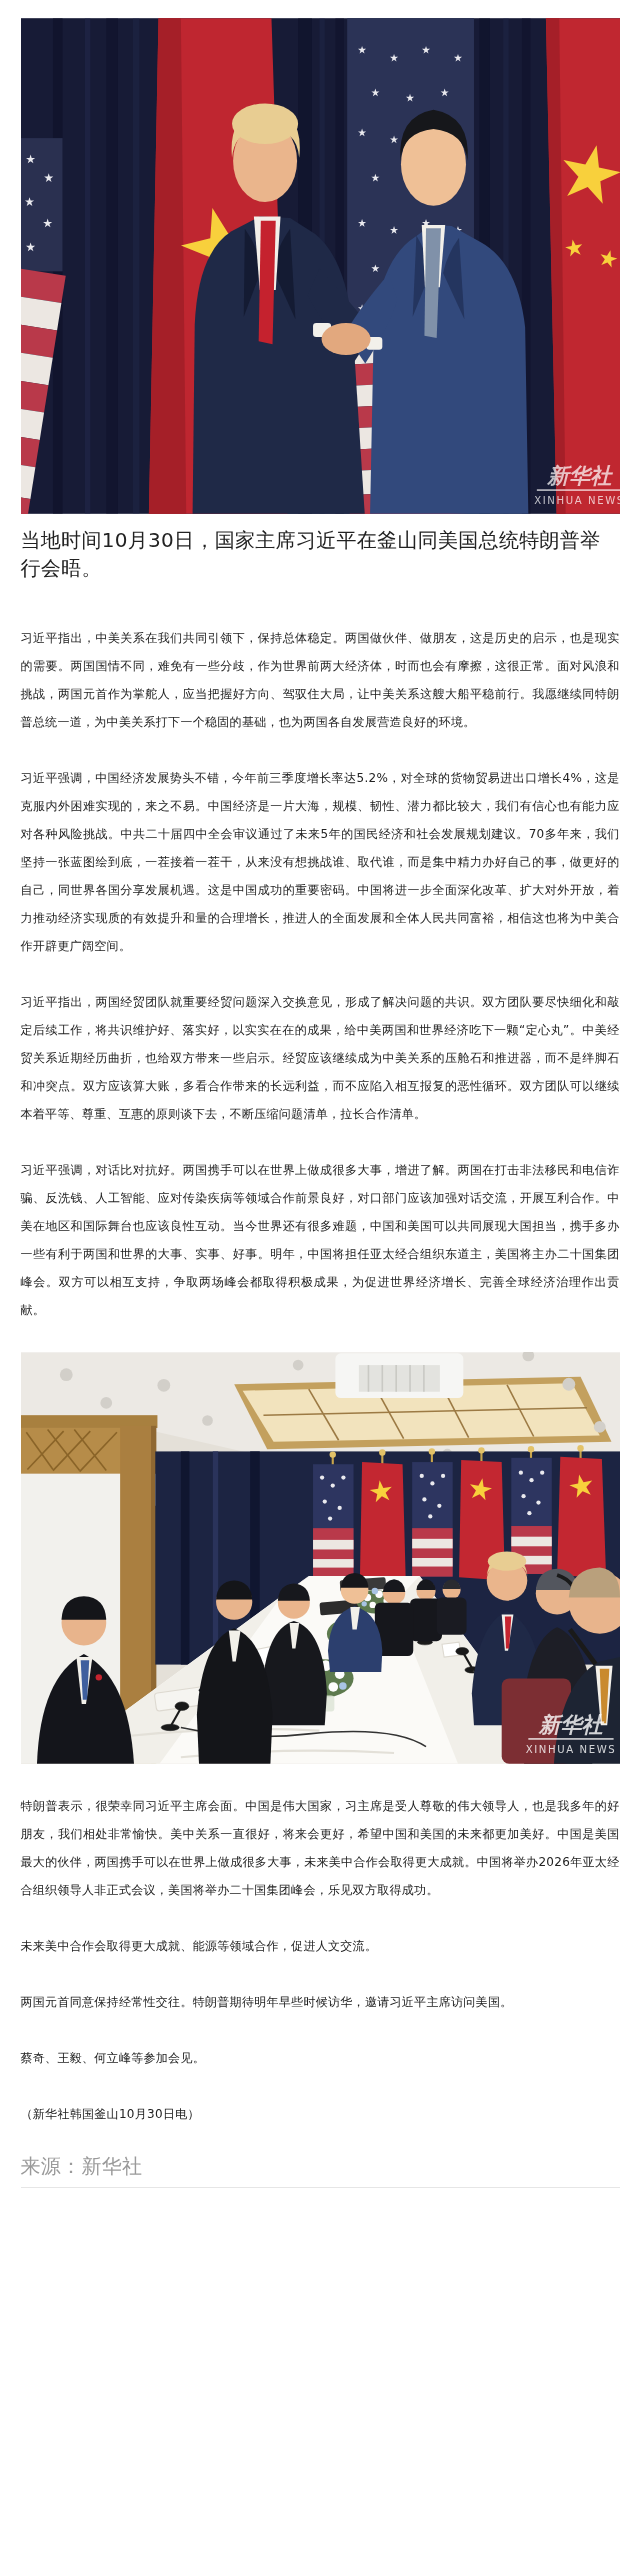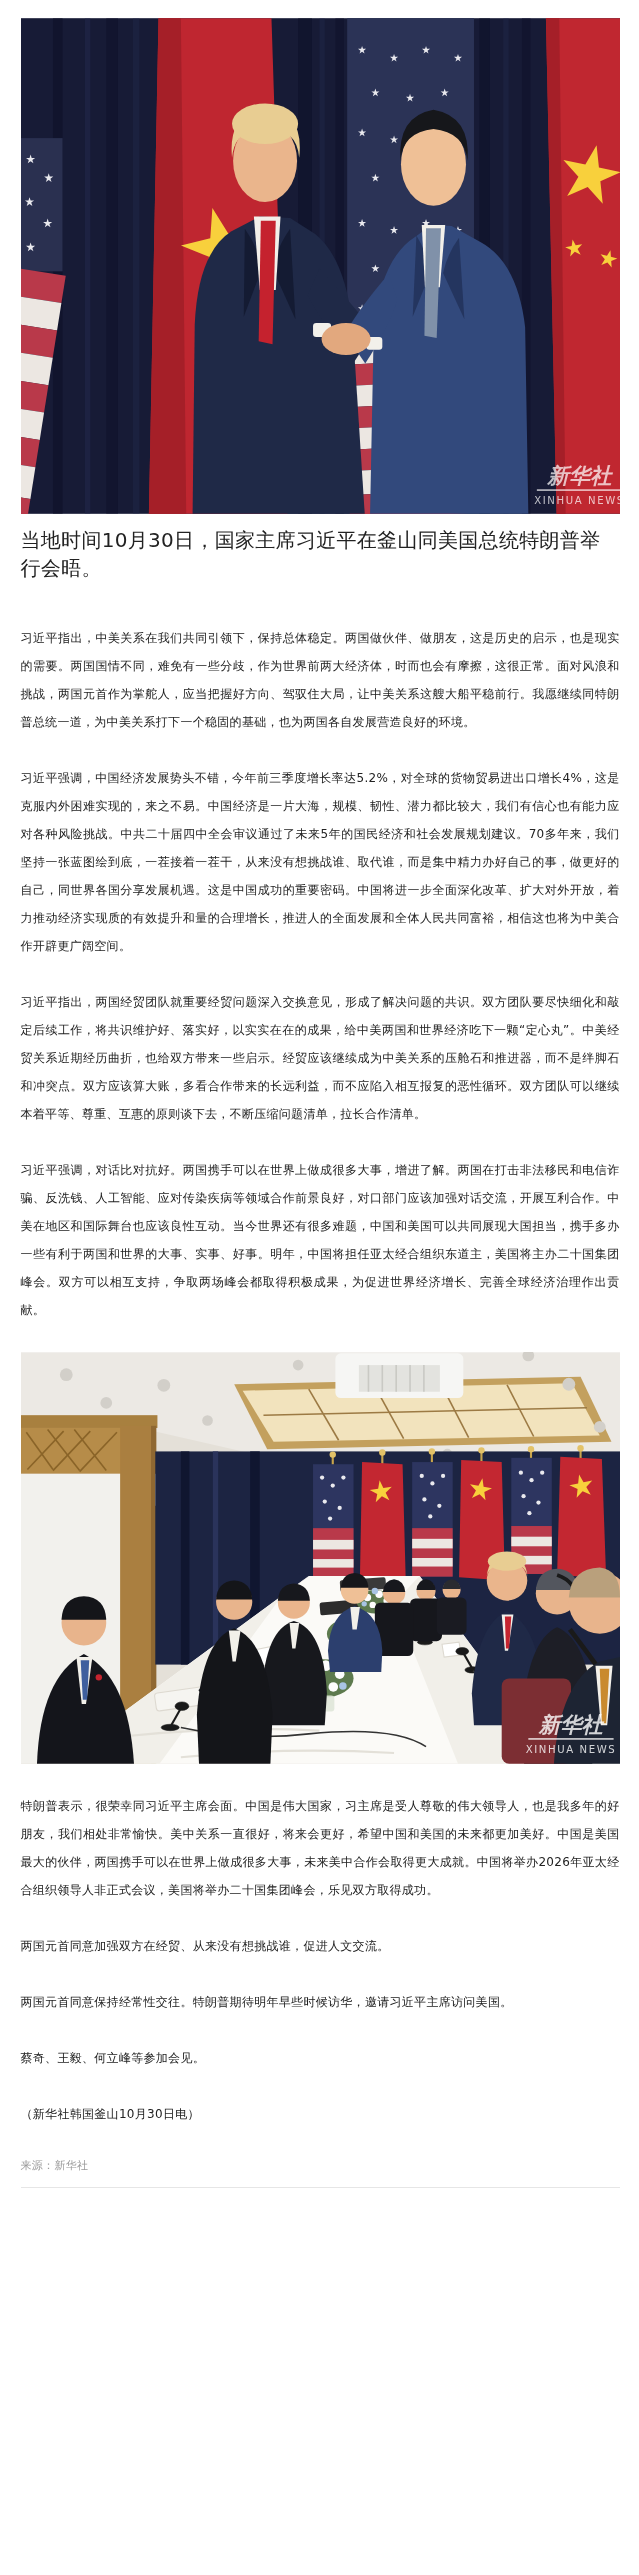--- a/index.html
+++ b/index.html
@@ -19,21 +19,21 @@
     margin:0 0 28px 0;
     font-size:12px;line-height:28px;color:#222222;
     letter-spacing:0.3px;
     text-align:justify;text-justify:inter-ideograph;
     word-break:break-all;
   }
   figure.photo2-wrap{margin:16px 0 28px 0;padding:0;}
   .footer{margin-top:29px;border-bottom:1.1px solid #e6e6e6;padding-bottom:0;}
   .footer p{
     margin:0 0 11.7px 0;
-    font-size:11px;line-height:18px;color:#9a9a9a;
+    font-size:20px;line-height:18px;color:#9a9a9a;
     letter-spacing:0.3px;
   }
   .wm-cn{font-size:40px;font-weight:bold;font-style:italic;}
   .wm-en{font-size:19px;letter-spacing:3px;}
 </style>
 </head>
 <body>
 
 <div class="page">
 
@@ -486,21 +486,21 @@
           <g fill="#ffffff" opacity="0.8" text-anchor="middle">
             <text x="1032" y="712" class="wm-cn">新华社</text>
             <rect x="952" y="724" width="160" height="3" fill="#ffffff"></rect>
             <text x="1032" y="752" class="wm-en">XINHUA NEWS</text>
           </g>
         </svg>
       </div>
     </figure>
 
     <p>特朗普表示，很荣幸同习近平主席会面。中国是伟大国家，习主席是受人尊敬的伟大领导人，也是我多年的好朋友，我们相处非常愉快。美中关系一直很好，将来会更好，希望中国和美国的未来都更加美好。中国是美国最大的伙伴，两国携手可以在世界上做成很多大事，未来美中合作会取得更大成就。中国将举办2026年亚太经合组织领导人非正式会议，美国将举办二十国集团峰会，乐见双方取得成功。</p>
-    <p>两国元首同意加强双方在经贸、从来没有想挑战谁，促进人文交流。</p>
+    <p>未来美中合作会取得更大成就、能源等领域合作，促进人文交流。</p>
     <p>两国元首同意保持经常性交往。特朗普期待明年早些时候访华，邀请习近平主席访问美国。</p>
     <p>蔡奇、王毅、何立峰等参加会见。</p>
     <p>（新华社韩国釜山10月30日电）</p>
   </div>
 
   <div class="footer">
     <p>来源：新华社</p>
 
   </div>
 

